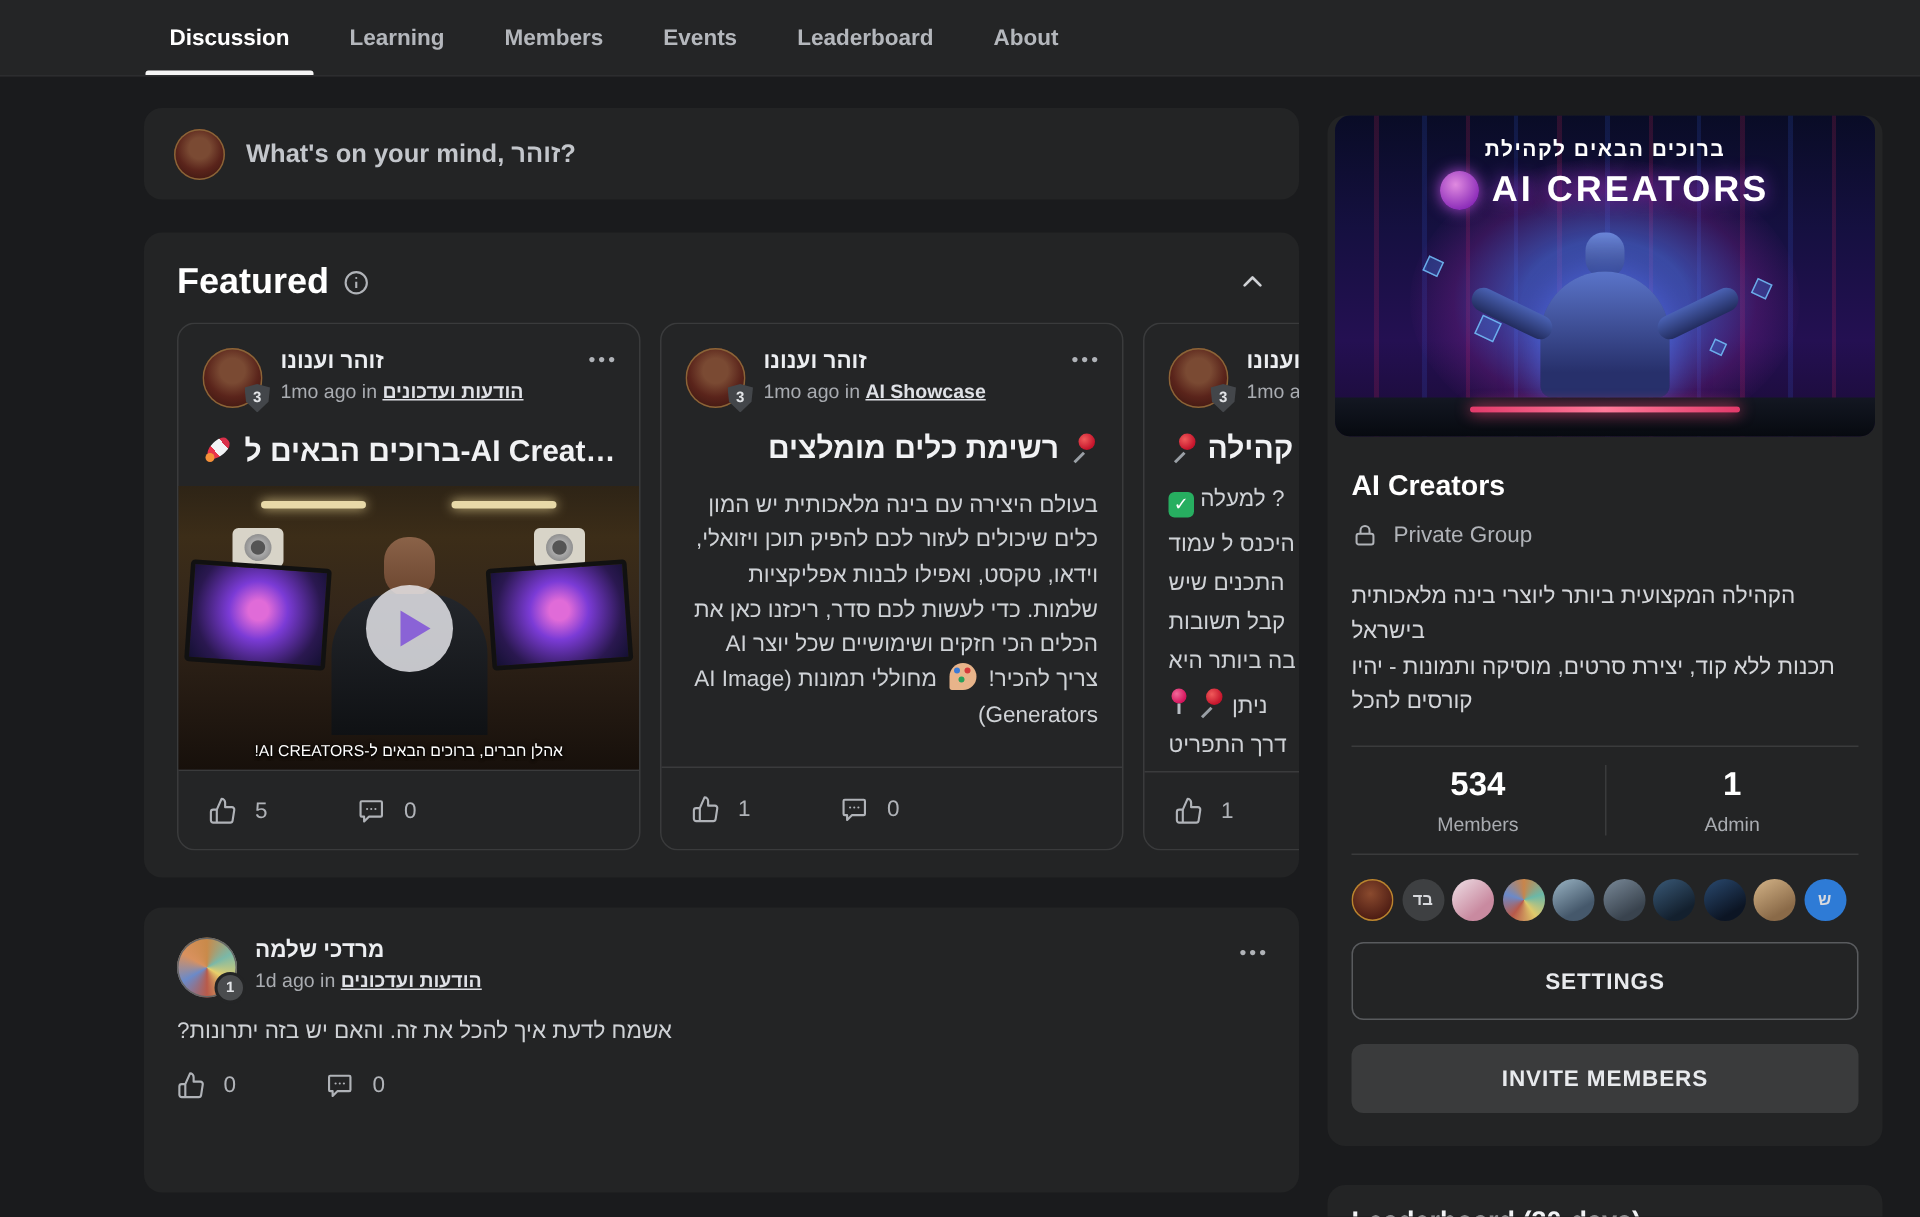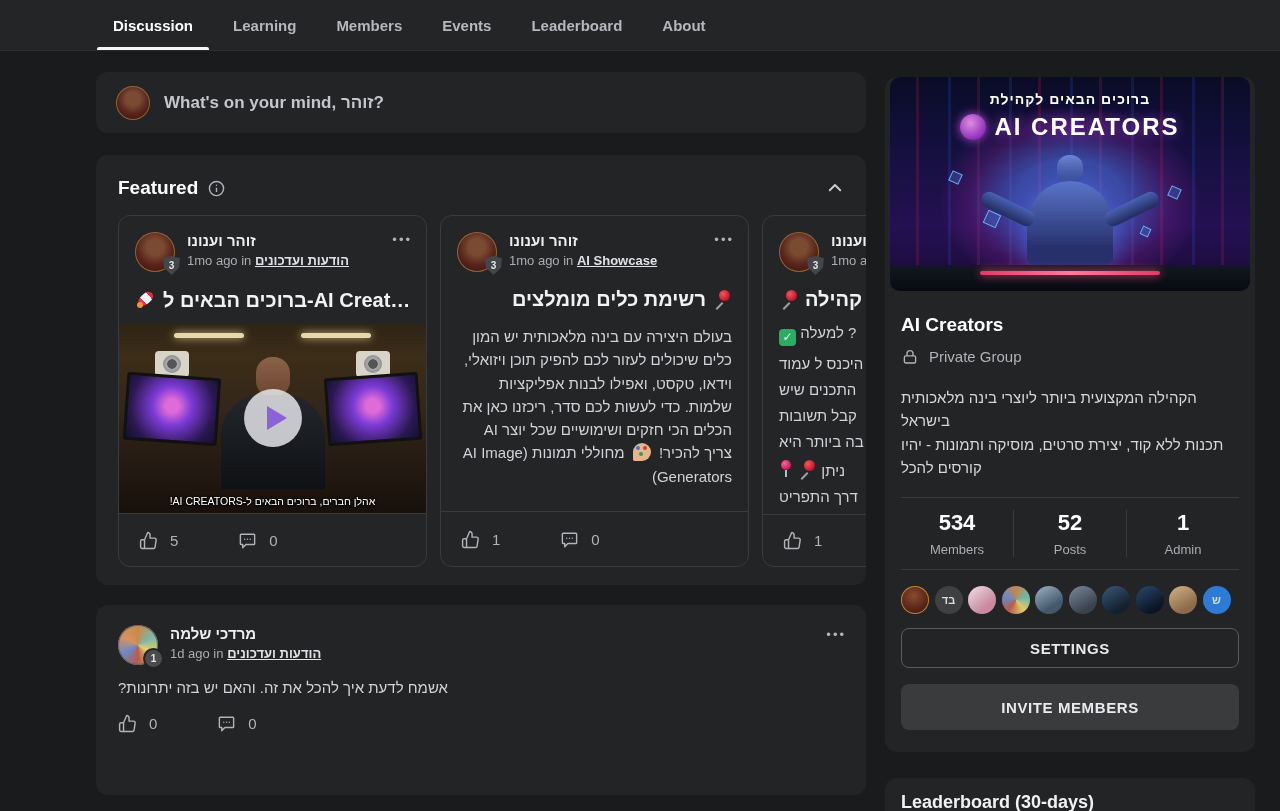--- a/index.html
+++ b/index.html
@@ -20,21 +20,21 @@
   .card{background:#232425;border-radius:12px;}
   
   .composer{height:61px;display:flex;align-items:center;padding:0 20px;box-sizing:border-box;cursor:pointer;}
   .av{border-radius:50%;flex:none;position:relative;}
   .av-zohar{background:radial-gradient(circle at 50% 38%,#7a4a33 0 26%,#5a241b 55%,#30100c 100%);box-shadow:inset 0 0 0 1px #8a6538;}
   .composer .av{width:34px;height:34px;margin-right:14px;}
   .composer-text{font-size:17px;color:#c3c6cb;font-weight:bold;}
   
   .featured{margin-top:22px;padding:18px 0 18px 22px;box-sizing:border-box;}
   .f-head{display:flex;align-items:center;height:30px;padding-right:22px;margin-bottom:12px;}
-  .f-title{font-size:19px;font-weight:700;color:#ffffff;margin-right:10px;}
+  .f-title{font-size:24px;font-weight:700;color:#ffffff;margin-right:10px;}
   .icon{display:inline-flex;align-items:center;justify-content:center;color:#b0b3b8;}
   .f-collapse{margin-left:auto;cursor:pointer;}
   .f-row{display:flex;gap:13px;width:748px;overflow:hidden;}
   .fcard{width:309px;flex:none;background:#242526;border:1px solid #3a3b3c;border-radius:12px;display:flex;flex-direction:column;position:relative;box-sizing:border-box;height:352px;}
   .fc-head{display:flex;padding:16px 16px 0 16px;}
   .av40{width:40px;height:40px;}
   .fc-meta{margin-left:12px;min-width:0;}
   .fc-author{font-size:15px;font-weight:700;color:#eceef1;white-space:nowrap;}
   .fc-sub{font-size:13px;color:#a9acb1;margin-top:4px;white-space:nowrap;}
   .fc-sub b{color:#dfe1e6;text-decoration:underline;}
@@ -120,21 +120,21 @@
   .sv1{background:radial-gradient(circle at 45% 35%,#8a4a2e,#4a1a12 75%);box-shadow:inset 0 0 0 1px #b8862f;}
   .sv2{background:#3e4042;}
   .sv3{background:linear-gradient(140deg,#efe0e6,#c98aa0 70%);}
   .sv4{background:conic-gradient(#c9854a,#6bb8a8,#e0c96b,#b85a4a,#6b8ac9,#c9854a);}
   .sv5{background:linear-gradient(150deg,#9ab4c4,#45586b 70%);}
   .sv6{background:linear-gradient(150deg,#7a8a99,#39434e 75%);}
   .sv7{background:linear-gradient(150deg,#3a5a78,#13202e 75%);}
   .sv8{background:linear-gradient(150deg,#2a4a70,#0c1524 75%);}
   .sv9{background:linear-gradient(150deg,#d4b488,#8a6a48 75%);}
   .sv10{background:#2e7bd6;color:#fff;}
-  .g-btn{margin:14px 16px 0 16px;height:40px;border-radius:8px;display:flex;align-items:center;justify-content:center;font-size:15px;font-weight:700;letter-spacing:.6px;cursor:pointer;box-sizing:border-box;}
+  .g-btn{margin:14px 16px 0 16px;height:52px;border-radius:8px;display:flex;align-items:center;justify-content:center;font-size:15px;font-weight:700;letter-spacing:.6px;cursor:pointer;box-sizing:border-box;}
   .btn-outline{border:1px solid #595b5e;color:#e8eaed;background:transparent;}
   .btn-fill{background:#3a3b3c;color:#e8eaed;height:46px;margin-top:16px;}
   .g-card{padding-bottom:22px;}
   .lb-card{margin-top:26px;height:60px;padding:14px 16px;box-sizing:border-box;}
   .lb-title{font-size:18px;font-weight:700;color:#f1f2f4;margin-top:0px;}
   svg{display:block;}
 </style>
 </head>
 <body>
 
@@ -360,24 +360,20 @@
       <div class="g-desc">הקהילה המקצועית ביותר ליוצרי בינה מלאכותית בישראל
 תכנות ללא קוד, יצירת סרטים, מוסיקה ותמונות - יהיו קורסים להכל</div>
     </div>
 
     <div class="g-stats">
       <div class="stat">
         <div class="stat-v">534</div>
         <div class="stat-l">Members</div>
       </div>
       <div class="stat">
-        <div class="stat-v">52</div>
-        <div class="stat-l">Posts</div>
-      </div>
-      <div class="stat">
         <div class="stat-v">1</div>
         <div class="stat-l">Admin</div>
       </div>
     </div>
 
     <div class="g-avs">
       <div class="av sv1"></div>
       <div class="av sv2">בד</div>
       <div class="av sv3"></div>
       <div class="av sv4"></div>

